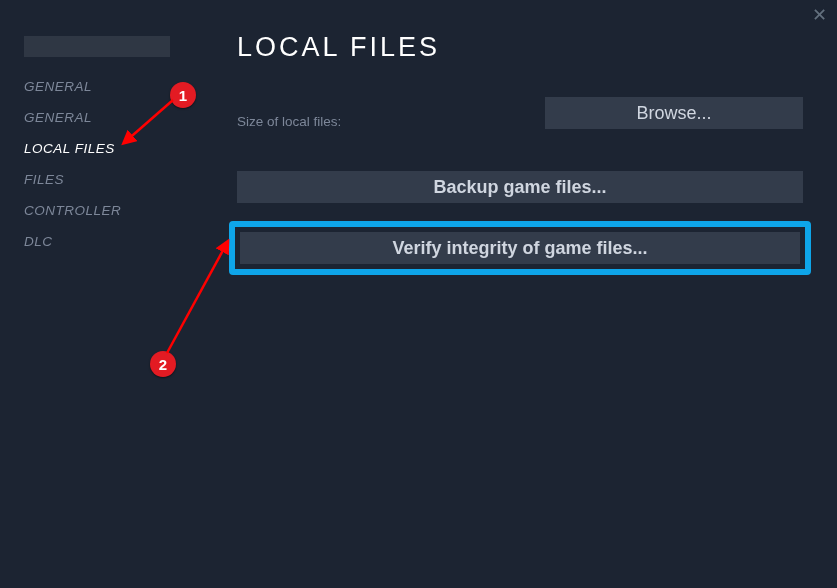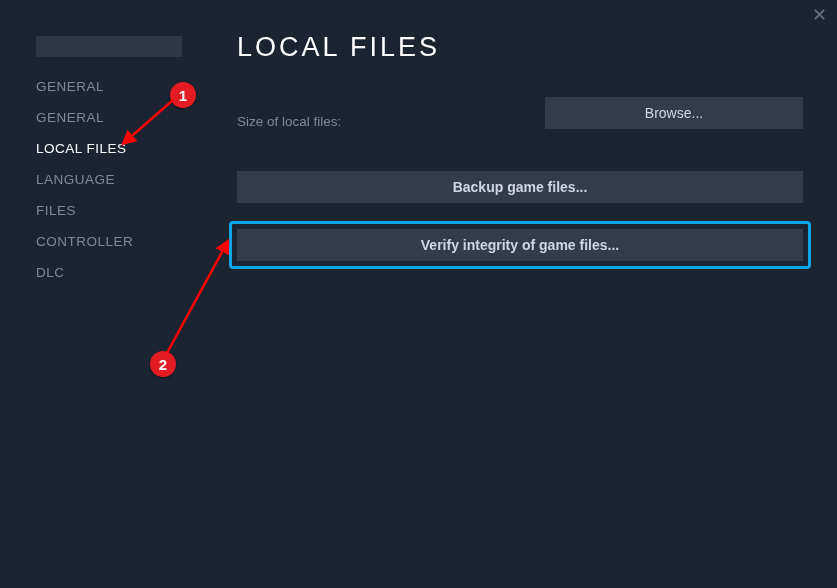--- a/index.html
+++ b/index.html
@@ -11,21 +11,22 @@
     position: relative;
   }
   .container {
     display: flex;
     width: 100%;
     height: 100%;
   }
   .sidebar {
     width: 215px;
     flex-shrink: 0;
-    padding: 36px 0 0 36px;
+    padding: 36px 0 0 24px;
+    font-style: italic;
   }
   .sidebar-placeholder {
     width: 146px;
     height: 21px;
     background: #2f3744;
     margin-bottom: 22px;
   }
   .sidebar-item {
     font-size: 13.5px;
     letter-spacing: 0.5px;
@@ -53,39 +54,39 @@
     justify-content: space-between;
     margin-bottom: 42px;
   }
   .size-label {
     font-size: 13.5px;
     color: #7d8799;
   }
   .btn {
     background: #333c4b;
     color: #d0d6e0;
-    font-size: 14px;
+    font-size: 18px;
     border: none;
     height: 32px;
     display: flex;
     align-items: center;
     justify-content: center;
     cursor: pointer;
   }
   .btn-browse {
     width: 258px;
   }
   .btn-full {
     width: 100%;
     margin-bottom: 18px;
     font-weight: bold;
   }
   .highlight-wrap {
     position: relative;
-    border: 3px solid #0ea5e9;
+    border: 6px solid #0ea5e9;
     border-radius: 4px;
     padding: 5px;
     margin-bottom: 2px;
     margin-left: -8px;
     margin-right: -8px;
   }
   .highlight-wrap .btn-full {
     margin-bottom: 0;
   }
   .close-x {
@@ -123,21 +124,20 @@
 <body>
 
 <div class="close-x">✕</div>
 
 <div class="container">
   <div class="sidebar">
     <div class="sidebar-placeholder"></div>
     <div class="sidebar-item">GENERAL</div>
     <div class="sidebar-item">GENERAL</div>
     <div class="sidebar-item active">LOCAL FILES</div>
-    <div class="sidebar-item">LANGUAGE</div>
     <div class="sidebar-item">FILES</div>
     <div class="sidebar-item">CONTROLLER</div>
     <div class="sidebar-item">DLC</div>
   </div>
 
   <div class="main">
     <h1 class="title">LOCAL FILES</h1>
 
     <div class="size-row">
       <span class="size-label">Size of local files:</span>

